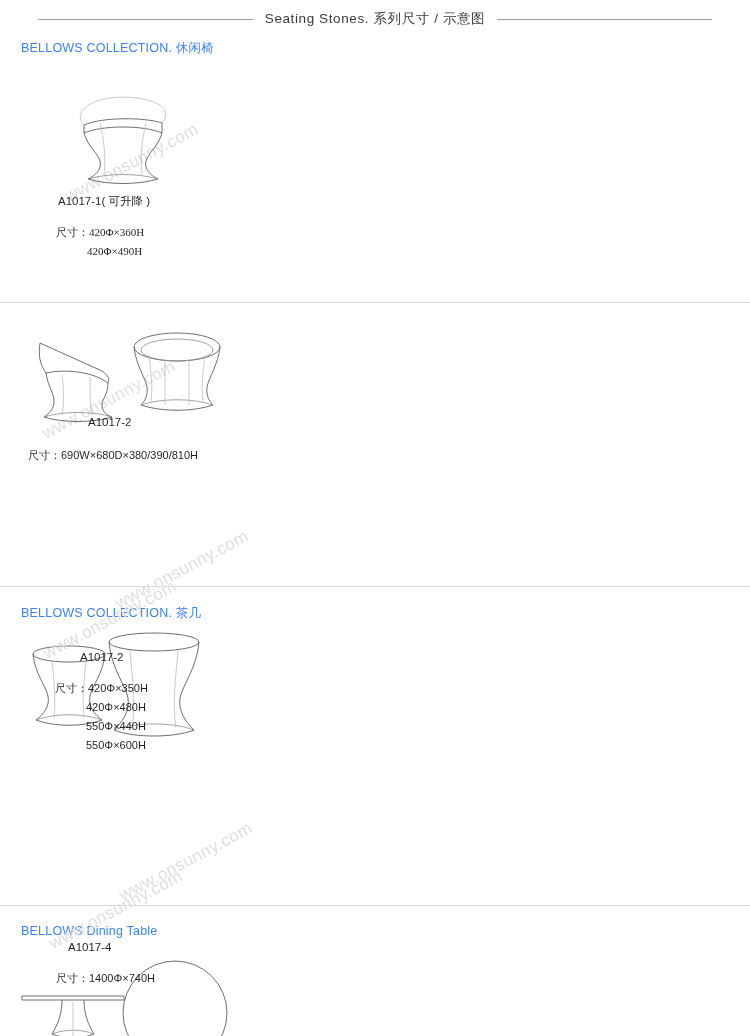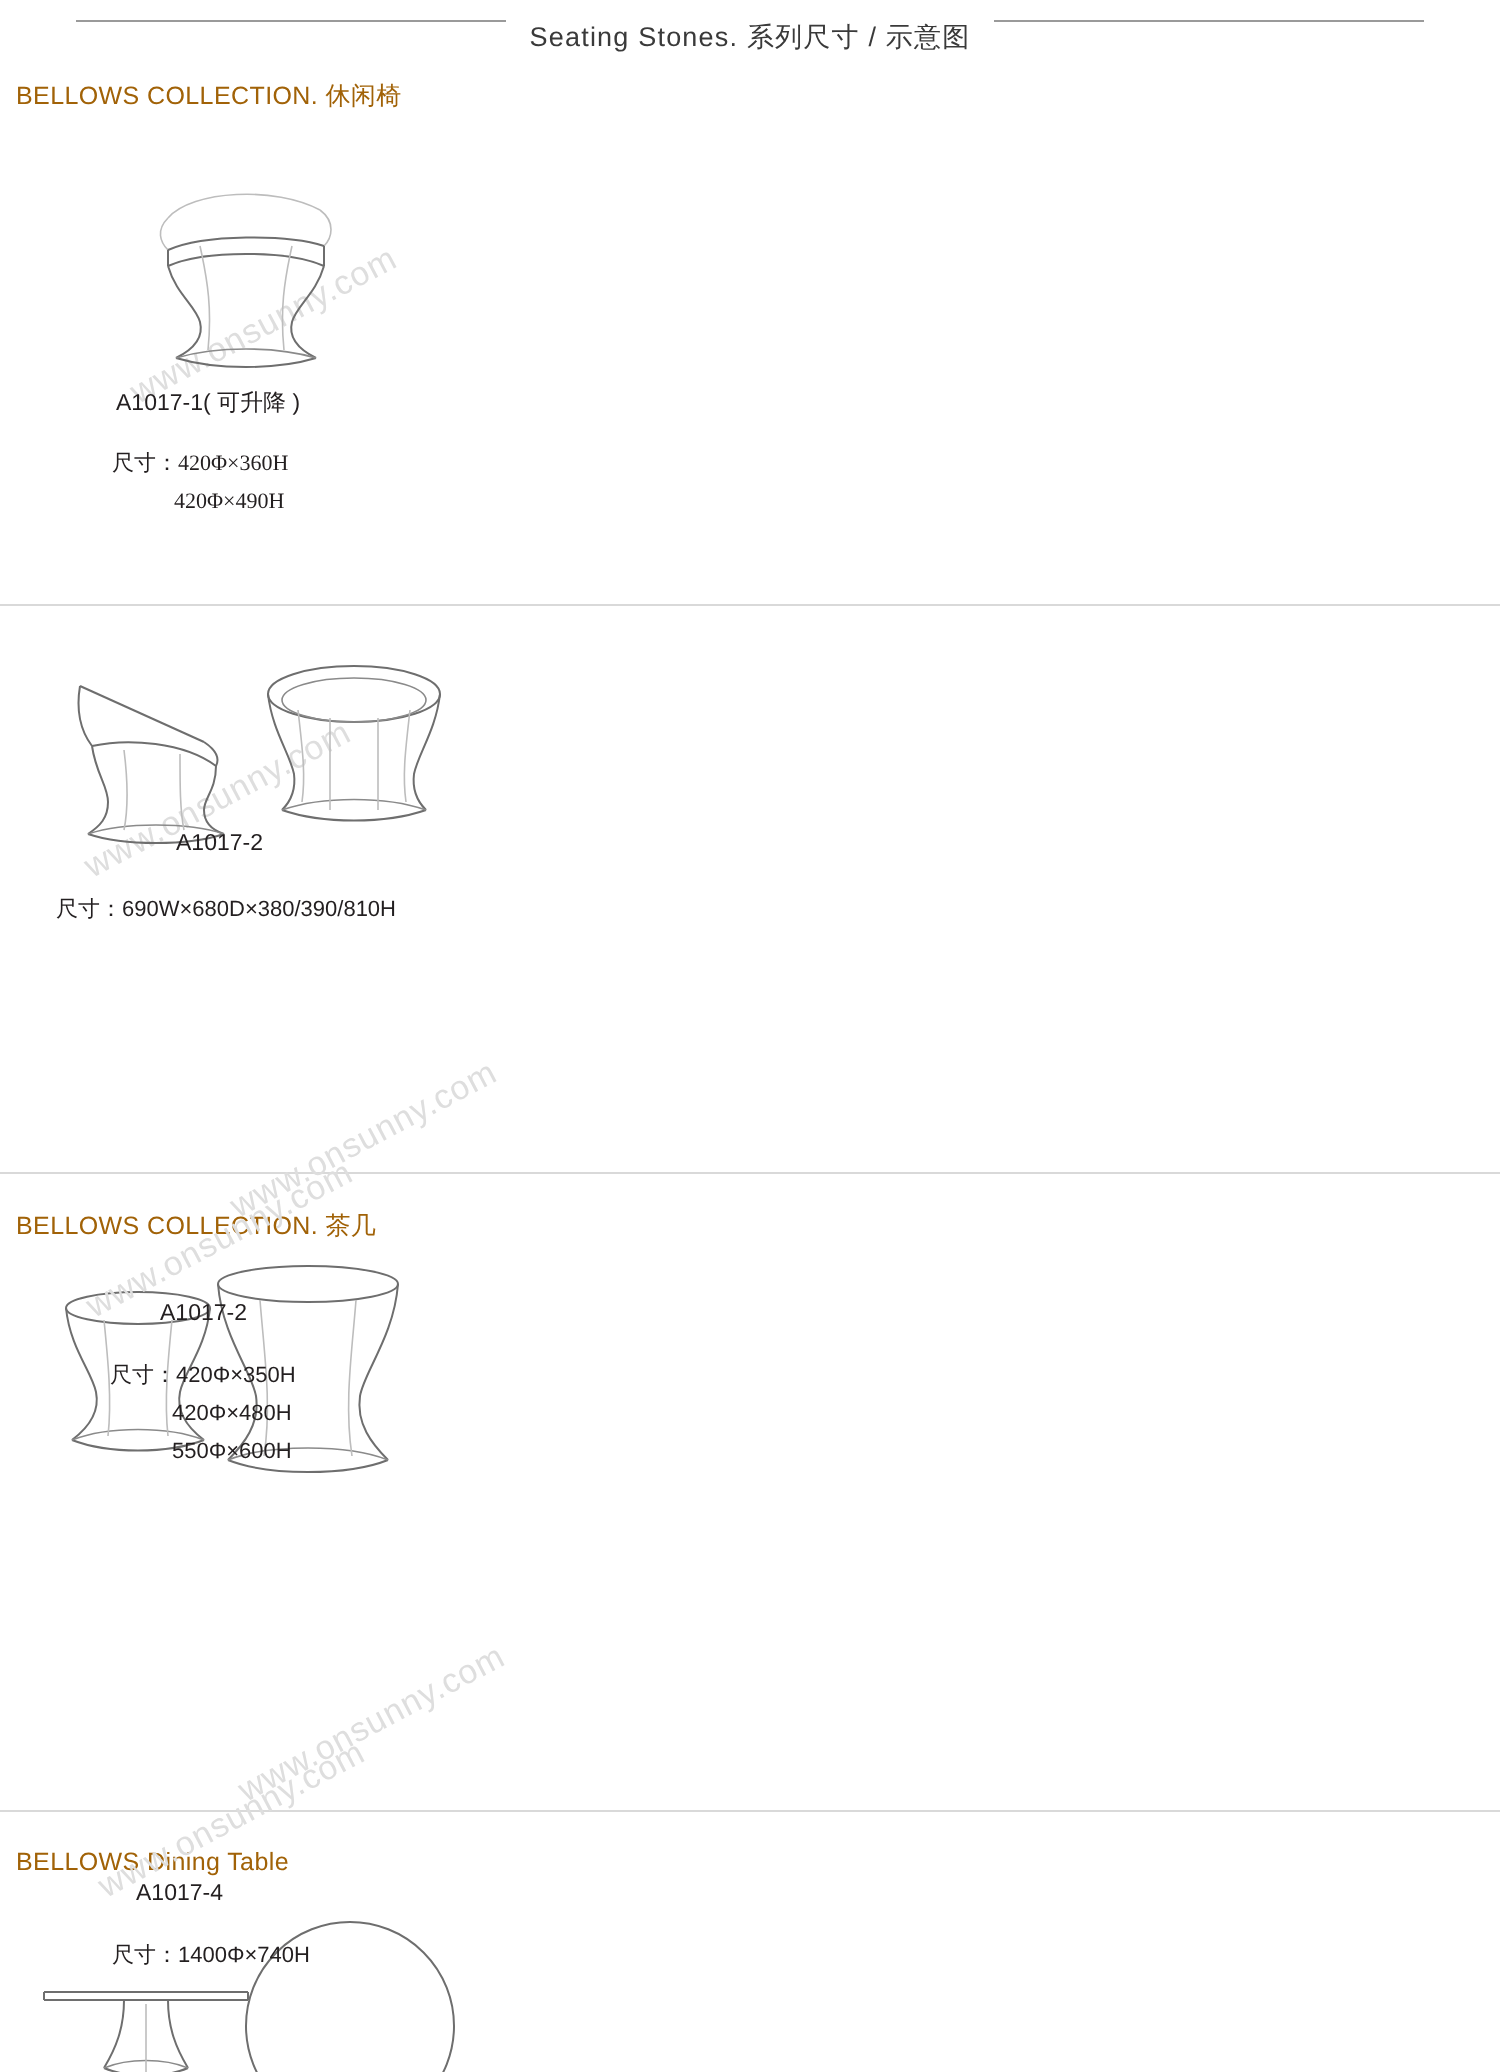--- a/index.html
+++ b/index.html
@@ -13,20 +13,21 @@
     height: 1036px;
     position: relative;
     font-family: "Liberation Sans", sans-serif;
     color: #231f20;
     overflow: hidden;
   }
 
   
   .page-header {
     display: flex;
+    align-items: center;
     justify-content: center;
     gap: 12px;
     padding: 10px 20px 0 20px;
     height: 28px;
   }
   .page-header .rule {
     flex: 1 1 auto;
     height: 1px;
     background: #9a9a9a;
     max-width: 215px;
@@ -43,22 +44,22 @@
     position: relative;
     padding: 0 0 0 0;
   }
   .section-divider {
     height: 1px;
     background: #d9d9d9;
     margin: 0;
   }
   .section-title {
     font-size: 12.5px;
-    color: #a16207;
-    padding: 12px 0 0 8px;
+    color: #3b82f6;
+    padding: 12px 0 0 21px;
     letter-spacing: 0.2px;
   }
 
   .figure-wrap {
     position: relative;
     width: 100%;
   }
   .caption {
     font-size: 11.5px;
     color: #231f20;
@@ -212,20 +213,21 @@
 
     <div class="wm" style="left:36px; top:610px; position:fixed;">www.onsunny.com</div>
     <div class="wm" style="left:108px; top:560px; position:fixed;">www.onsunny.com</div>
   </div>
 
   <div class="caption abs" style="left:80px; top:651px; position:fixed;">A1017-2</div>
 
   <div class="abs" style="left:55px; top:679px; position:fixed; width:260px;">
     <div class="dims">尺寸：420Φ×350H</div>
     <div class="dims" style="padding-left:31px;">420Φ×480H</div>
+    <div class="dims" style="padding-left:31px;">550Φ×440H</div>
     <div class="dims" style="padding-left:31px;">550Φ×600H</div>
   </div>
 </div>
 
 <div class="section-divider" style="margin-top:46px;"></div>
 
 <div class="section" style="height:200px;">
   <div class="section-title" style="padding-top:18px;">BELLOWS Dining Table</div>
 
   <div class="figure-wrap" style="height:110px;">

